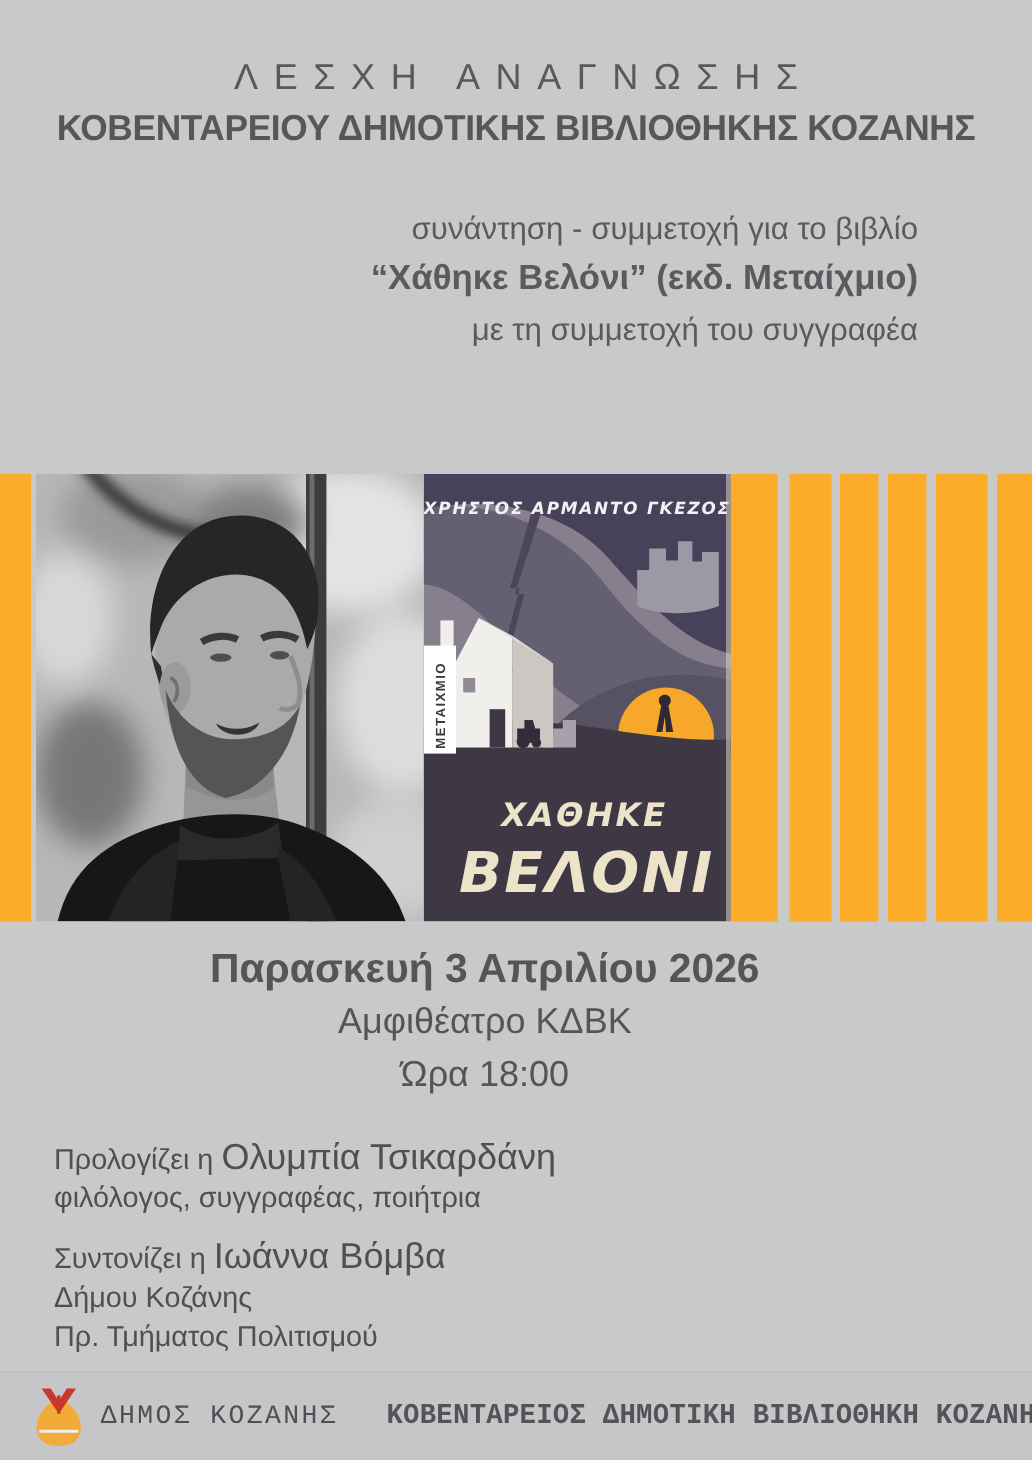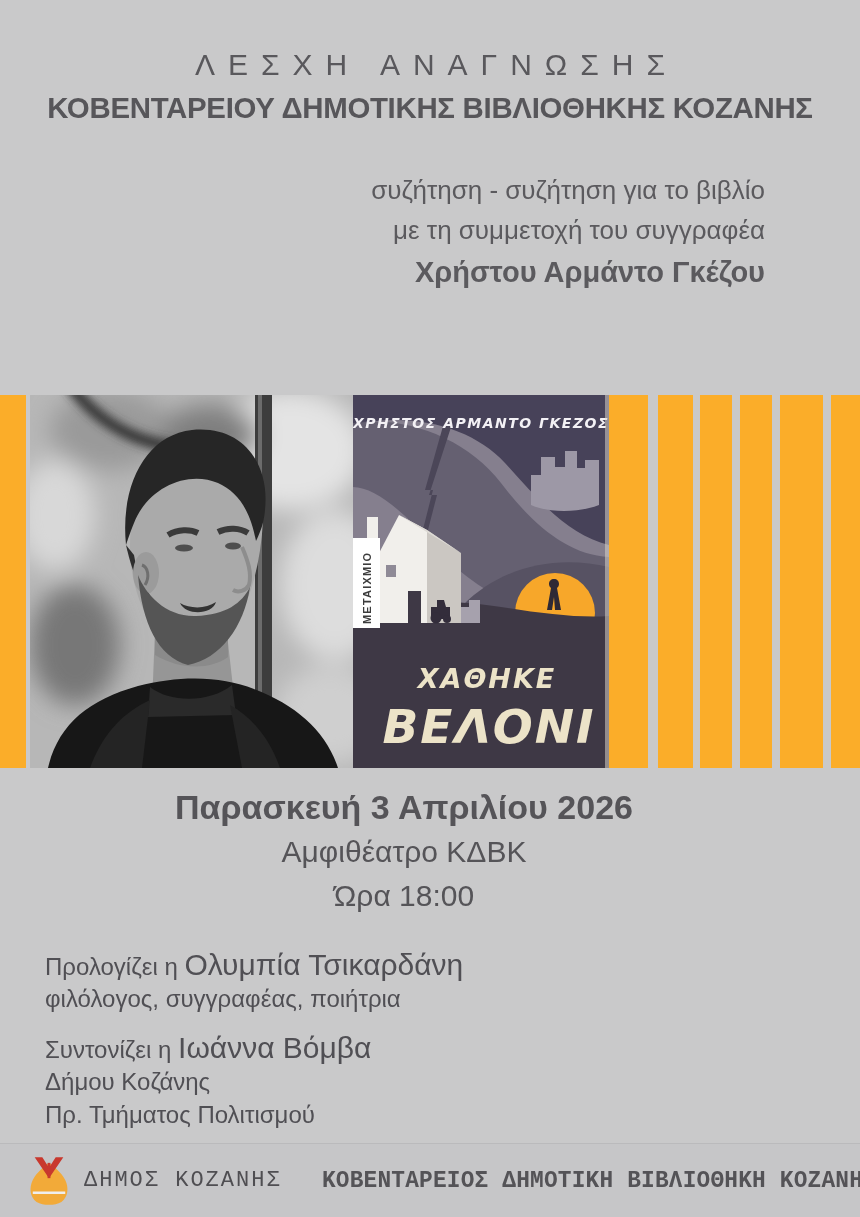--- a/index.html
+++ b/index.html
@@ -50,23 +50,23 @@
 <body>
 
 <div class="poster">
 
   <div class="header">
     <div class="header-line1">ΛΕΣΧΗ ΑΝΑΓΝΩΣΗΣ</div>
     <div class="header-line2">ΚΟΒΕΝΤΑΡΕΙΟΥ ΔΗΜΟΤΙΚΗΣ ΒΙΒΛΙΟΘΗΚΗΣ ΚΟΖΑΝΗΣ</div>
   </div>
 
   <div class="intro">
-    <div class="t-normal">συζήτηση - συζήτηση για το βιβλίο</div>
+    <div class="t-normal">συνάντηση - συμμετοχή για το βιβλίο</div>
+    <div class="t-bold">“Χάθηκε Βελόνι” (εκδ. Μεταίχμιο)</div>
     <div class="t-normal">με τη συμμετοχή του συγγραφέα</div>
-    <div class="t-bold">Χρήστου Αρμάντο Γκέζου</div>
   </div>
 
   <div class="band">
     <div class="stripe" style="left:0;width:26px;"></div>
 
     <div class="photo-wrap">
       <svg width="323" height="373" viewBox="0 0 323 373" xmlns="http://www.w3.org/2000/svg">
         <defs>
           <filter id="blur12" x="-40%" y="-40%" width="180%" height="180%">
               <feGaussianBlur stdDeviation="12"></feGaussianBlur>

